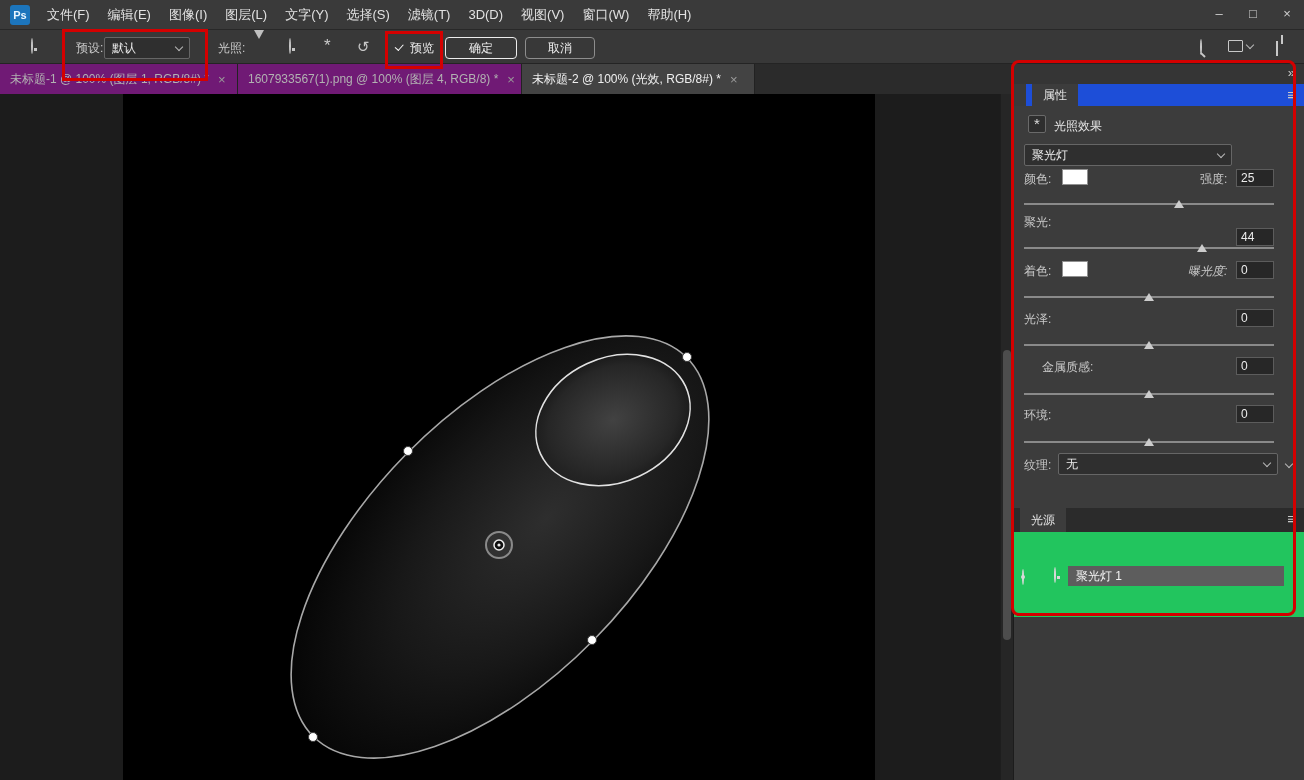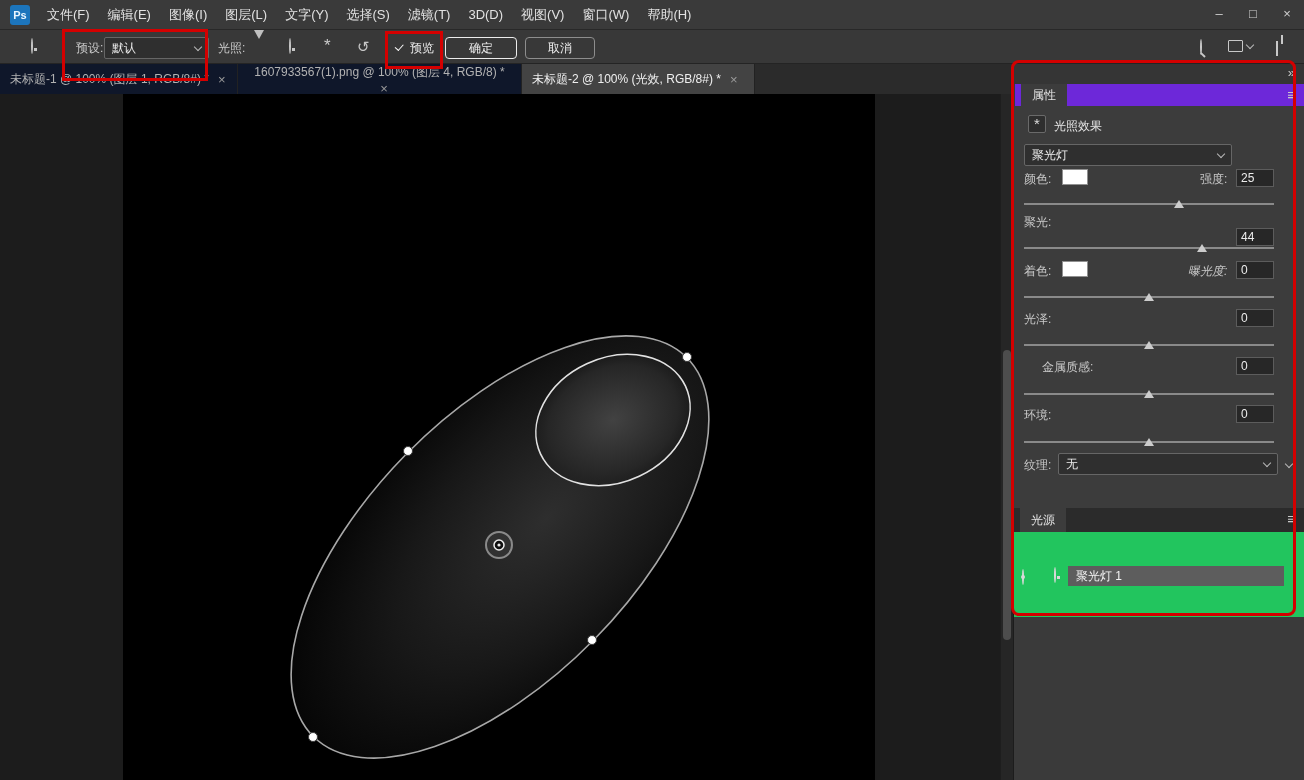--- a/index.html
+++ b/index.html
@@ -46,37 +46,37 @@
   .mag::after { content:""; position:absolute; width:6px; height:1.7px; background:#c8c8c8;
                 right:-5px; bottom:-2px; transform:rotate(45deg); }
   .wsrect { width:15px; height:12px; border:1.5px solid #c8c8c8; border-radius:1px; }
   .sharebox { width:12px; height:12px; border:1.5px solid #c8c8c8; border-top:none; position:relative; }
   .sharebox::after { content:""; position:absolute; left:3.5px; top:-6px; width:2px; height:9px; background:#c8c8c8; }
 
   
   .tabbar { position:absolute; top:64px; left:0; width:1014px; height:30px;
             background:#2b2b2b; display:flex; }
   .doc-tab { height:30px; display:flex; align-items:center; padding:0 10px;
-             font-size:12px; color:#b2b2b2; background:#0f172a; border-right:1px solid #222;
+             font-size:12px; color:#b2b2b2; background:#701a75; border-right:1px solid #222;
              white-space:nowrap; overflow:hidden; flex:none; }
   .doc-tab.active { background:#434343; color:#efefef; }
   .tab-close { margin-left:9px; color:#9a9a9a; font-size:13px; }
 
   
   .canvas-area { position:absolute; top:94px; left:0; width:1014px; height:686px; background:#1c1c1c; }
   .image { position:absolute; left:123px; top:0; width:752px; height:686px; background:#000; overflow:hidden; }
   .v-scroll { position:absolute; left:1000px; top:0; width:13px; height:686px;
               background:#262626; border-left:1px solid #1e1e1e; }
   .v-thumb { position:absolute; left:2px; top:256px; width:8px; height:290px; background:#4d4d4d; border-radius:4px; }
 
   
   .panel { position:absolute; left:1014px; top:64px; width:290px; height:716px; background:#3a3a3a; }
   .dock-head { position:absolute; top:0; left:0; right:0; height:20px; background:#353535; }
   .collapse { position:absolute; right:9px; top:1px; color:#c9c9c9; font-size:13px; }
-  .ptab-strip { position:absolute; top:20px; left:1px; right:0; height:22px; background:#6d28d9; }
+  .ptab-strip { position:absolute; top:20px; left:12px; right:0; height:22px; background:#1d4ed8; }
   .ptab { position:absolute; left:6px; top:0; height:22px; line-height:22px; padding:0 11px;
           background:#3c3c3c; color:#e4e4e4; font-size:12px; }
   .hamburger { position:absolute; right:8px; top:0; height:22px; line-height:22px; color:#c9c9c9; font-size:15px; }
   .pcontent { position:absolute; top:42px; left:0; right:0; height:402px; background:#3c3c3c; }
   .pc { position:absolute; }
   .effect-icon { width:18px; height:18px; background:#2e2e2e; border:1px solid #6a6a6a; border-radius:2px;
                  color:#dddddd; font-size:15px; line-height:16px; text-align:center; display:block; }
   .valbox { background:#272727; border:1px solid #5c5c5c; color:#ececec; font-size:12px;
             width:38px; height:18px; line-height:16px; padding:0 4px; }
   .swatch { width:26px; height:16px; background:#fff; border:1px solid #909090; }
@@ -122,21 +122,21 @@
     <span class="win-btn">–</span>
     <span class="win-btn">□</span>
     <span class="win-btn">×</span>
   </div>
 </div>
 
 <div class="ob">
   <span class="obi" style="left:31px;top:9px;"><span class="bulb"></span></span>
 
   <span class="obi lbl" style="left:76px;top:10px;">预设:</span>
-  <div class="obi dropdown" style="left:104px;top:7px;width:105px;height:22px;">
+  <div class="obi dropdown" style="left:104px;top:7px;width:86px;height:22px;">
     <span>默认</span>
     <span class="chev"></span>
   </div>
 
   <span class="obi lbl" style="left:218px;top:10px;">光照:</span>
   <span class="obi" style="left:254px;top:9px;"><span class="cone"></span></span>
   <span class="obi" style="left:289px;top:9px;"><span class="bulb"></span></span>
   <span class="obi sun" style="left:324px;top:9px;">*</span>
   <span class="obi reset-glyph" style="left:357px;top:8px;">↺</span>
 
@@ -152,21 +152,21 @@
       <span class="chev"></span>
     </span>
   <span class="obi" style="left:1276px;top:11px;"><span class="sharebox"></span></span>
 </div>
 
 <div class="tabbar">
   <div class="doc-tab" style="width:238px;">
     <span>未标题-1 @ 100% (图层 1, RGB/8#) *</span>
     <span class="tab-close">×</span>
   </div>
-  <div class="doc-tab" style="width:284px;flex-direction:column;">
+  <div class="doc-tab" style="width:284px;">
     <span>1607933567(1).png @ 100% (图层 4, RGB/8) *</span>
     <span class="tab-close">×</span>
   </div>
   <div class="doc-tab active" style="width:233px;">
     <span>未标题-2 @ 100% (光效, RGB/8#) *</span>
     <span class="tab-close">×</span>
   </div>
 </div>
 
 <div class="canvas-area">

